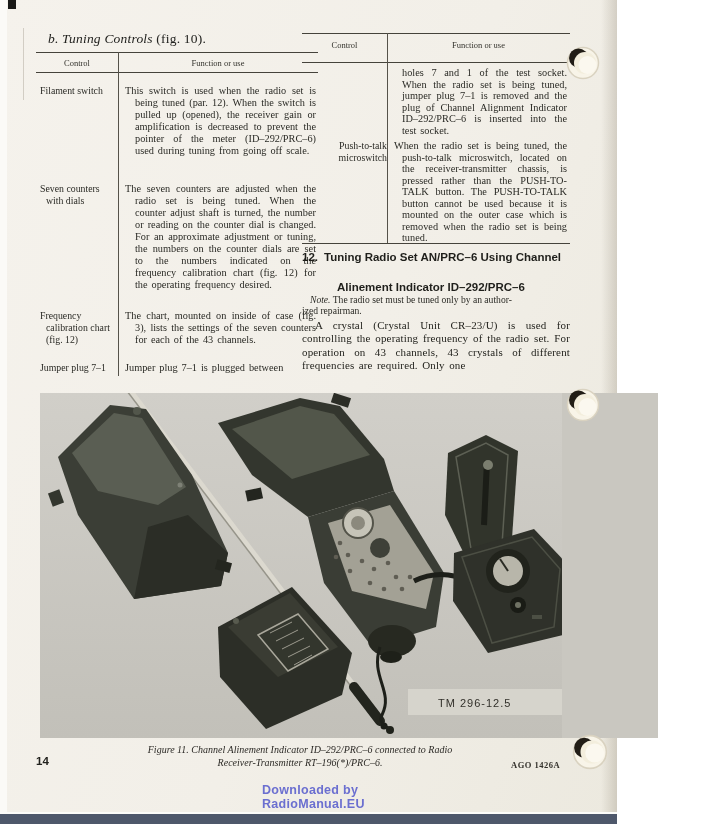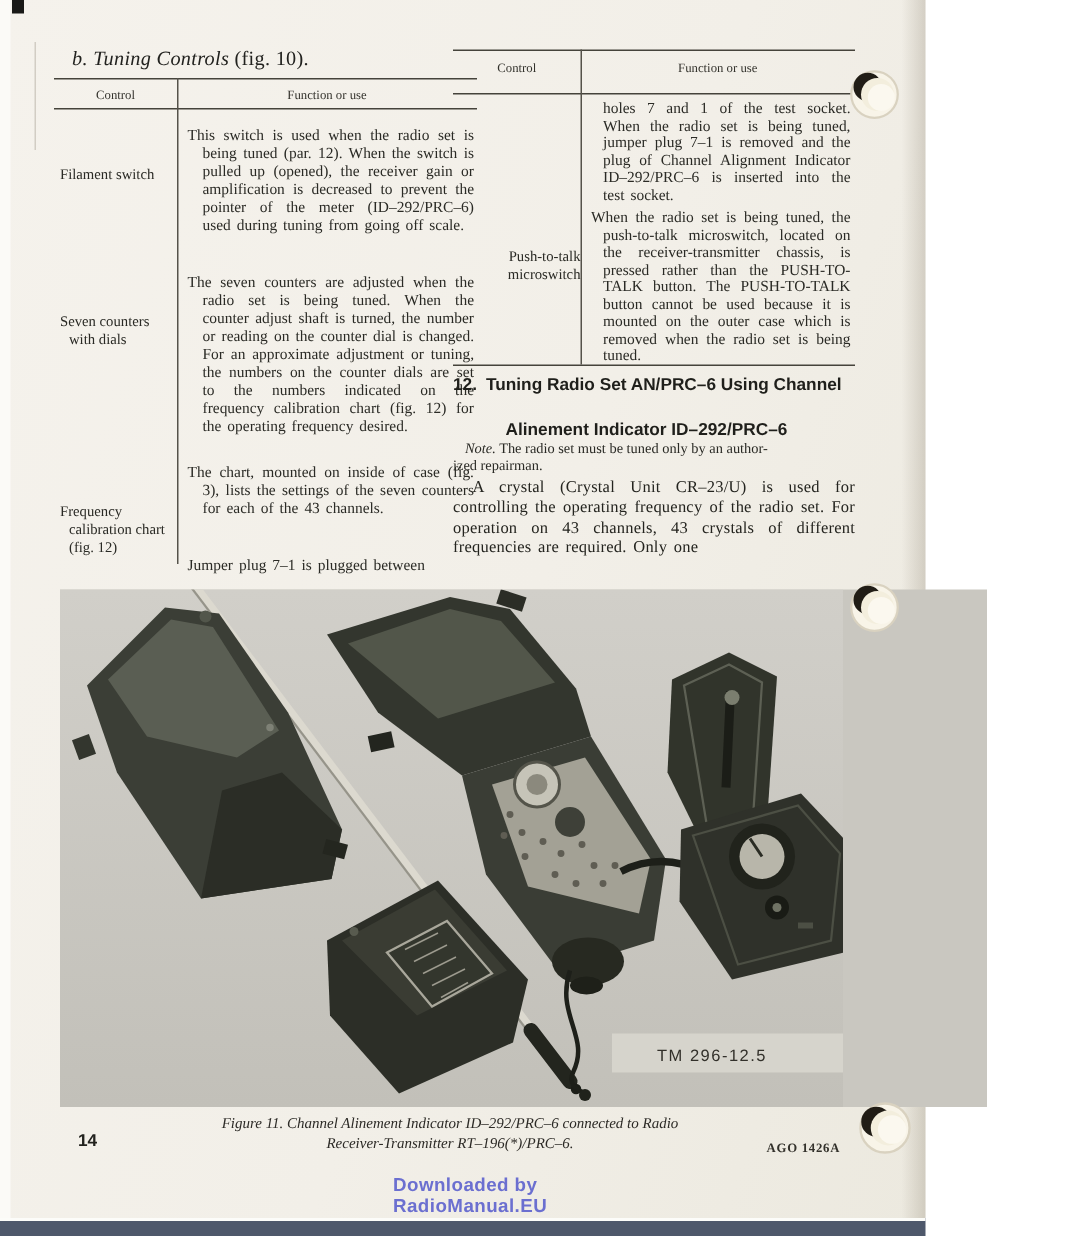--- a/index.html
+++ b/index.html
@@ -23,21 +23,21 @@
   
   .heading-b{position:absolute;left:48px;top:31px;font-size:13.5px;color:#22221f;letter-spacing:.2px;}
   .heading-b .it{font-style:italic;}
   
   .tbl{position:absolute;color:#2a2a25;}
   .tbl .rule{position:absolute;left:0;right:0;height:1px;background:#45433b;}
   .tbl .vdiv{position:absolute;width:1px;background:#55524a;top:0;}
   .tbl-head{position:absolute;left:0;right:0;display:flex;font-size:8.5px;color:#33322c;justify-content:space-between;}
   .tbl-head .hc{text-align:center;}
   .trow{display:flex;font-size:10.3px;line-height:12px;}
-  .ctl{box-sizing:border-box;font-size:9.8px;padding:0 0 0 10px;text-indent:-6px;margin-top:26px;}
+  .ctl{box-sizing:border-box;font-size:9.8px;padding:0 0 0 10px;text-indent:-6px;}
   .fn{box-sizing:border-box;text-align:justify;word-spacing:1.4px;}
   
   #tbl-left{left:36px;top:52px;width:282px;}
   #tbl-left .vdiv{left:82px;height:324px;}
   #tbl-left .tbl-head .hc.c1{width:82px;}
   #tbl-left .tbl-head .hc.c2{width:200px;}
   #tbl-left .ctl{width:82px;}
   #tbl-left .fn{width:200px;padding:0 2px 0 17px;text-indent:-10px;}
   #tbl-left .tbody{position:absolute;left:0;top:33px;width:282px;}
   
@@ -59,21 +59,21 @@
   .note{position:absolute;left:302px;top:294px;width:268px;font-size:9.6px;line-height:11px;color:#2a2a25;}
   .note .ind{text-indent:8px;}
   .note .it{font-style:italic;}
   .para{position:absolute;left:302px;top:319px;width:268px;font-size:11px;line-height:13.4px;
     text-align:justify;text-indent:13px;word-spacing:1.5px;letter-spacing:.15px;color:#24241f;}
   
   .photo{position:absolute;left:40px;top:393px;width:618px;height:345px;background:#c9c7c0;}
   .caption{position:absolute;left:38px;top:743px;width:524px;text-align:center;
     font-style:italic;font-size:10px;line-height:13px;color:#2c2a26;white-space:nowrap;}
   
-  .pagenum{position:absolute;left:52px;top:755px;font-family:"Liberation Sans",sans-serif;
+  .pagenum{position:absolute;left:36px;top:755px;font-family:"Liberation Sans",sans-serif;
     font-weight:bold;font-size:11.5px;color:#22221e;}
   .ago{position:absolute;left:511px;top:760px;font-size:8.5px;font-weight:bold;
     letter-spacing:.5px;color:#33312b;}
   
   .watermark{position:absolute;left:262px;top:784px;font-family:"Liberation Sans",sans-serif;
     font-weight:bold;font-size:12.5px;line-height:13.5px;color:#6b6fd0;letter-spacing:.3px;}
   
   .hole{position:absolute;}
 </style>
 </head>

